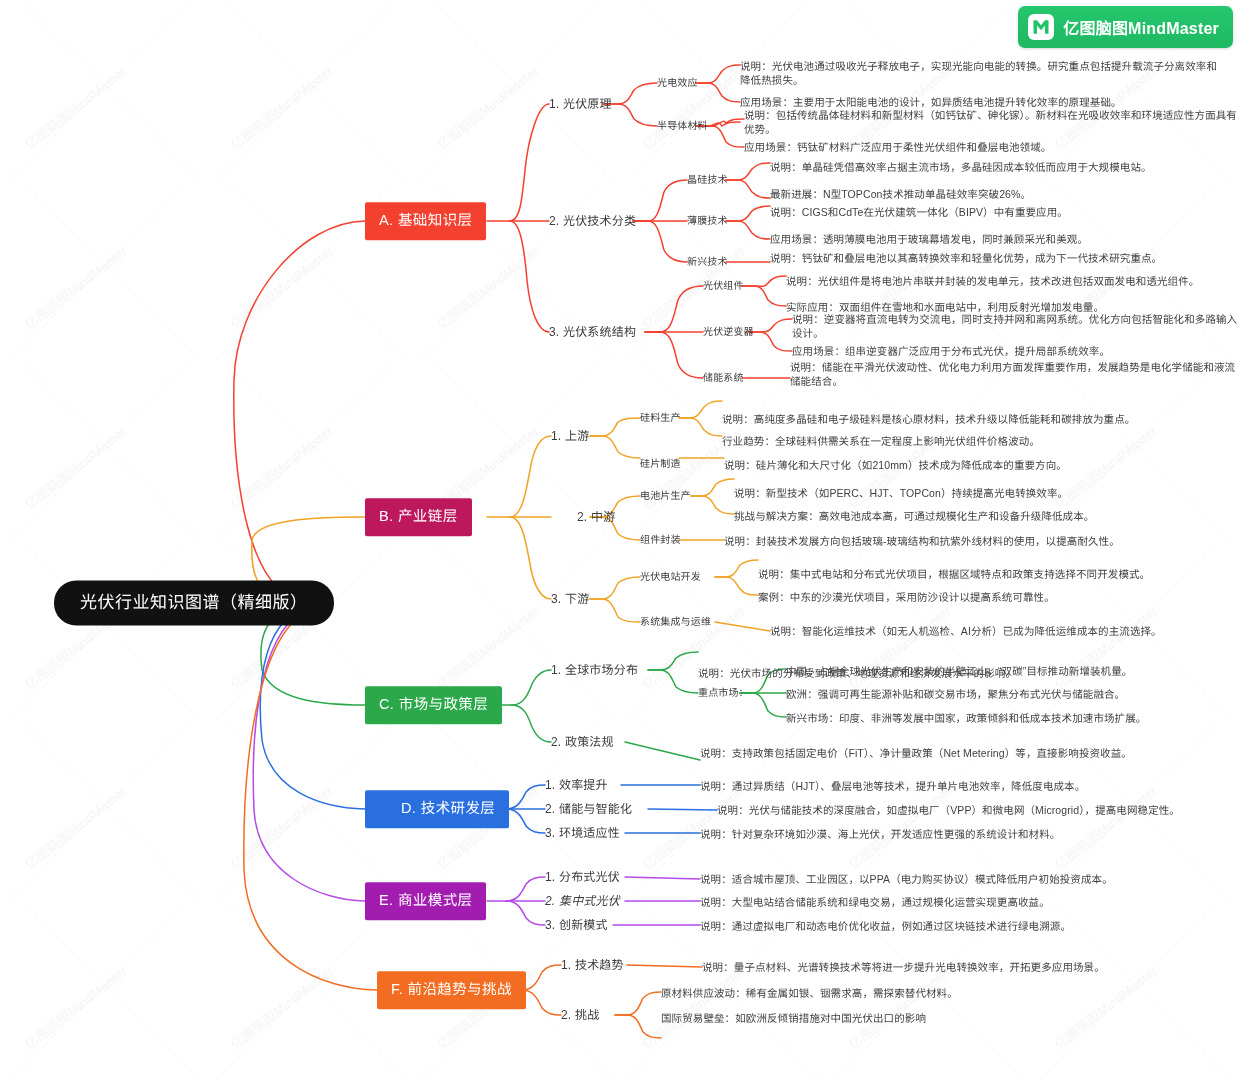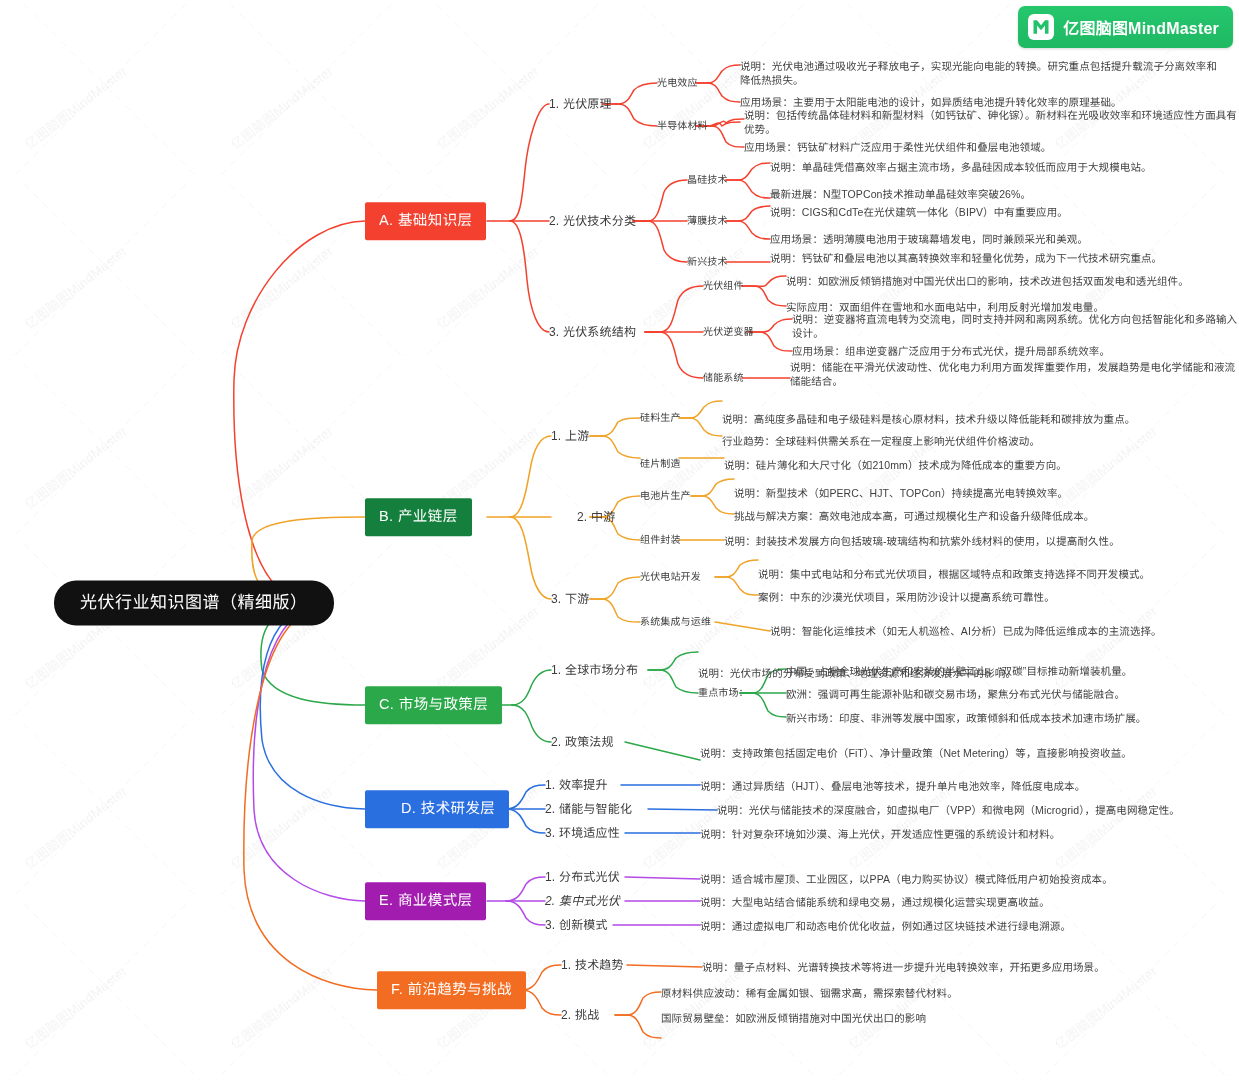--- a/index.html
+++ b/index.html
@@ -292,29 +292,29 @@
     <div class="node leaf" style="left:770px; top:167px;">说明：单晶硅凭借高效率占据主流市场，多晶硅因成本较低而应用于大规模电站。</div>
     <div class="node leaf" style="left:770px; top:194px;">最新进展：N型TOPCon技术推动单晶硅效率突破26%。</div>
     <div class="node l3" style="left:687px; top:221px;">薄膜技术</div>
     <div class="node leaf" style="left:770px; top:212px;">说明：CIGS和CdTe在光伏建筑一体化（BIPV）中有重要应用。</div>
     <div class="node leaf" style="left:770px; top:239px;">应用场景：透明薄膜电池用于玻璃幕墙发电，同时兼顾采光和美观。</div>
     <div class="node l3" style="left:687px; top:262px;">新兴技术</div>
     <div class="node leaf" style="left:770px; top:258px;">说明：钙钛矿和叠层电池以其高转换效率和轻量化优势，成为下一代技术研究重点。</div>
 
     <div class="node l2" style="left:549px; top:332px;">3. 光伏系统结构</div>
     <div class="node l3" style="left:703px; top:286px;">光伏组件</div>
-    <div class="node leaf" style="left:786px; top:281px;">说明：如欧洲反倾销措施对中国光伏出口的影响，技术改进包括双面发电和透光组件。</div>
+    <div class="node leaf" style="left:786px; top:281px;">说明：光伏组件是将电池片串联并封装的发电单元，技术改进包括双面发电和透光组件。</div>
     <div class="node leaf" style="left:786px; top:307px;">实际应用：双面组件在雪地和水面电站中，利用反射光增加发电量。</div>
     <div class="node l3" style="left:703px; top:332px;">光伏逆变器</div>
     <div class="node leaf" style="left:792px; top:326px;">说明：逆变器将直流电转为交流电，同时支持并网和离网系统。优化方向包括智能化和多路输入设计。</div>
     <div class="node leaf" style="left:792px; top:351px;">应用场景：组串逆变器广泛应用于分布式光伏，提升局部系统效率。</div>
     <div class="node l3" style="left:703px; top:378px;">储能系统</div>
     <div class="node leaf" style="left:790px; top:374px;">说明：储能在平滑光伏波动性、优化电力利用方面发挥重要作用，发展趋势是电化学储能和液流储能结合。</div>
 
-    <div class="node l1" style="left:365px; top:517px; background:#15803d;">B. 产业链层</div>
+    <div class="node l1" style="left:365px; top:517px; background:#be185d;">B. 产业链层</div>
     <div class="node l2" style="left:551px; top:436px;">1. 上游</div>
     <div class="node l3" style="left:640px; top:418px;">硅料生产</div>
     <div class="node leaf" style="left:722px; top:419px;">说明：高纯度多晶硅和电子级硅料是核心原材料，技术升级以降低能耗和碳排放为重点。</div>
     <div class="node leaf" style="left:722px; top:441px;">行业趋势：全球硅料供需关系在一定程度上影响光伏组件价格波动。</div>
     <div class="node l3" style="left:640px; top:464px;">硅片制造</div>
     <div class="node leaf" style="left:724px; top:465px;">说明：硅片薄化和大尺寸化（如210mm）技术成为降低成本的重要方向。</div>
 
     <div class="node l2" style="left:577px; top:517px;">2. 中游</div>
     <div class="node l3" style="left:640px; top:496px;">电池片生产</div>
     <div class="node leaf" style="left:734px; top:493px;">说明：新型技术（如PERC、HJT、TOPCon）持续提高光电转换效率。</div>

